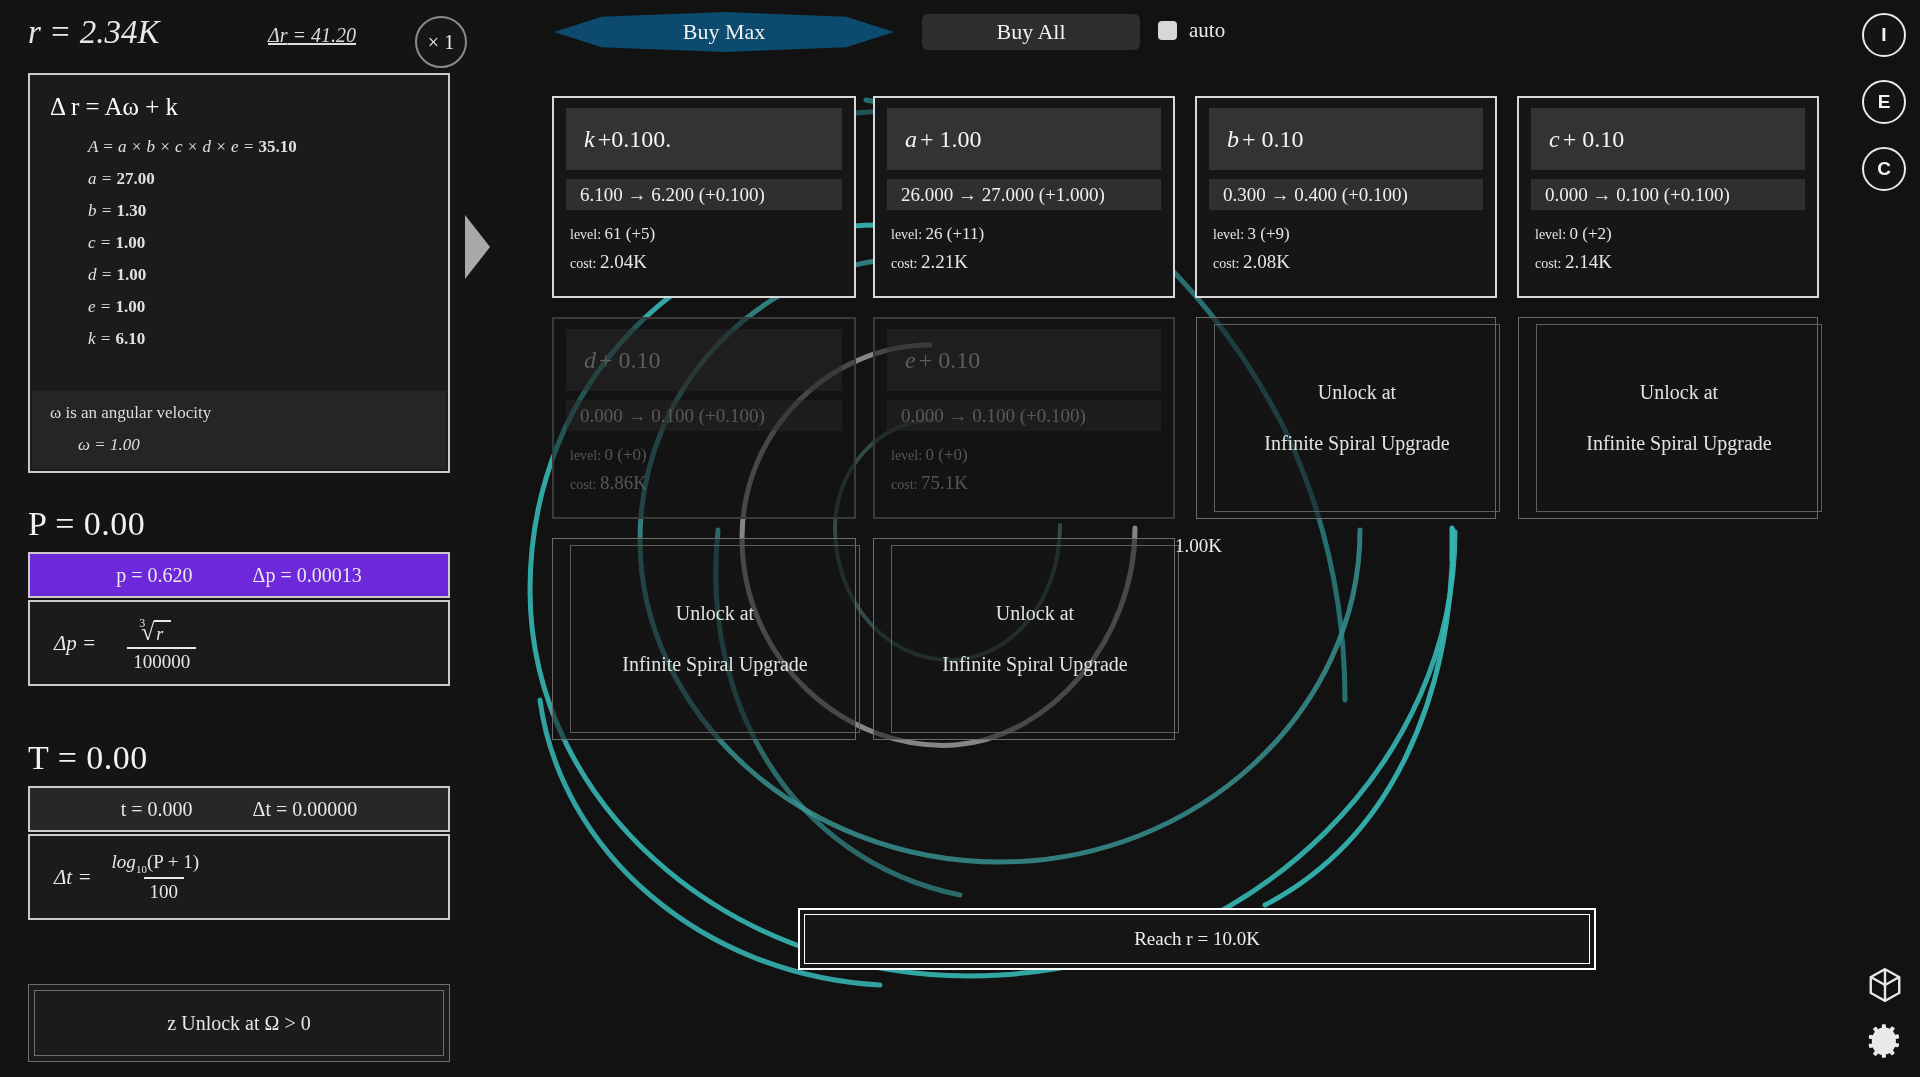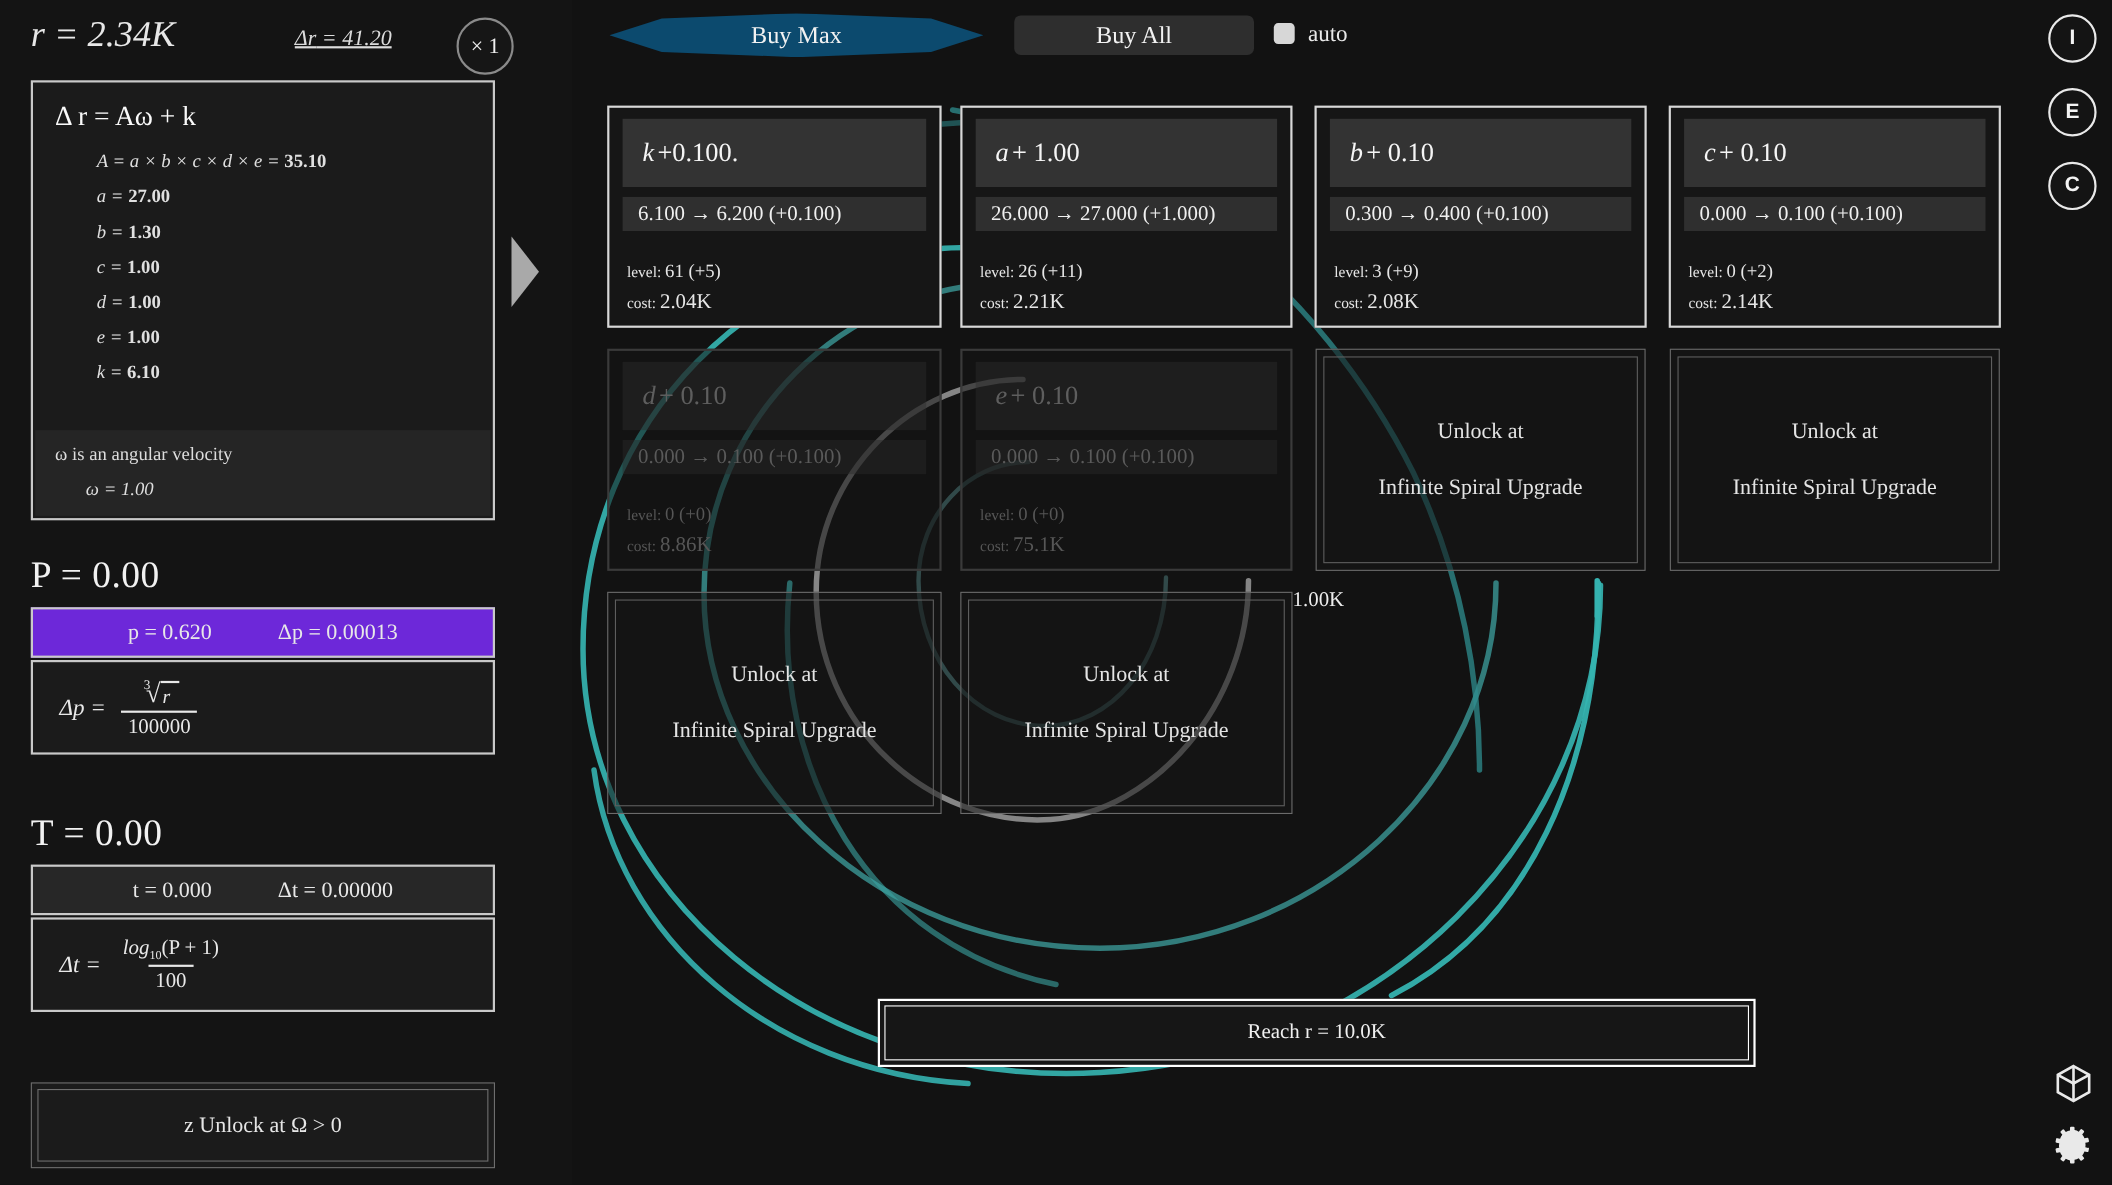--- a/index.html
+++ b/index.html
@@ -86,21 +86,21 @@
   }
   #z-unlock-inner {
     width: 100%; height: 100%; border: 1px solid #6e6e6e;
     display: flex; align-items: center; justify-content: center;
     font-size: 20px; color: #e6e6e6;
   }
 
   
   .frac { display: inline-flex; flex-direction: column; align-items: center; vertical-align: middle; margin: 0 4px; }
   .frac .num { padding: 0 6px 2px 6px; font-size: 19px; }
-  .frac .den { border-top: 2px solid #e8e8e8; padding: 2px 6px 0 6px; font-size: 19px; }
+  .frac .den { border-top: 2px solid #e8e8e8; padding: 2px 6px 0 6px; font-size: 19px; margin-left: 17px; }
   .eqlab { font-size: 21px; font-style: italic; margin-right: 10px; }
   .radical { display: inline-flex; align-items: flex-start; }
   .rad-index { font-size: 12px; position: relative; top: -4px; right: -4px; }
   .rad-sign { font-size: 24px; line-height: 1; }
   .rad-body { border-top: 2px solid #e8e8e8; padding: 2px 8px 0 2px; font-style: italic; font-size: 18px; }
   sub.s10 { font-size: 11px; }
 
   
   #panel-arrow {
     position: absolute; left: 465px; top: 215px; z-index: 4;
@@ -137,38 +137,38 @@
   }
   .card.locked { border-color: #3a3a3a; background: rgba(20,20,20,.55); cursor: default; }
   .card-title {
     height: 62px; background: #333333; display: flex; align-items: center;
     padding-left: 18px; font-size: 24px; color: #f5f5f5; margin-bottom: 9px;
   }
   .card.locked .card-title { background: rgba(45,45,45,.45); color: #5e5e5e; }
   .card-title .it { font-style: italic; margin-right: 3px; }
   .card-prog {
     height: 31px; background: #2f2f2f; display: flex; align-items: center;
-    padding-left: 14px; font-size: 19px; color: #f0f0f0; margin-bottom: 24px;
+    padding-left: 14px; font-size: 19px; color: #f0f0f0; margin-bottom: 11px;
   }
   .card.locked .card-prog { background: rgba(42,42,42,.45); color: #5a5a5a; }
   .card-meta { font-size: 15px; color: #e6e6e6; line-height: 1.55; padding-left: 4px; }
   .card.locked .card-meta { color: #565656; }
   .card-meta .lbl { font-size: 14px; }
   .card-meta .big { font-size: 17px; }
   .card-meta .cost-big { font-size: 19px; }
 
   
   .unlock-box {
     position: absolute; border: 1px solid #6b6b6b; background: rgba(22,22,22,.55);
     padding: 6px; z-index: 4;
   }
   .unlock-inner {
     width: 100%; height: 100%; border: 1px solid #5e5e5e;
     display: flex; flex-direction: column; align-items: center; justify-content: center; gap: 28px;
-    font-size: 20px; color: #e4e4e4; text-align: center;
+    font-size: 20px; color: #e4e4e4; text-align: center; margin-left: 11px;
   }
 
   #spiral-label {
     position: absolute; left: 1175px; top: 535px; font-size: 19px; color: #ededed; z-index: 4;
   }
 
   
   #goal-bar {
     position: absolute; left: 798px; top: 908px; width: 798px; height: 62px;
     border: 2px solid #ffffff; background: #161616; padding: 4px; z-index: 4;

